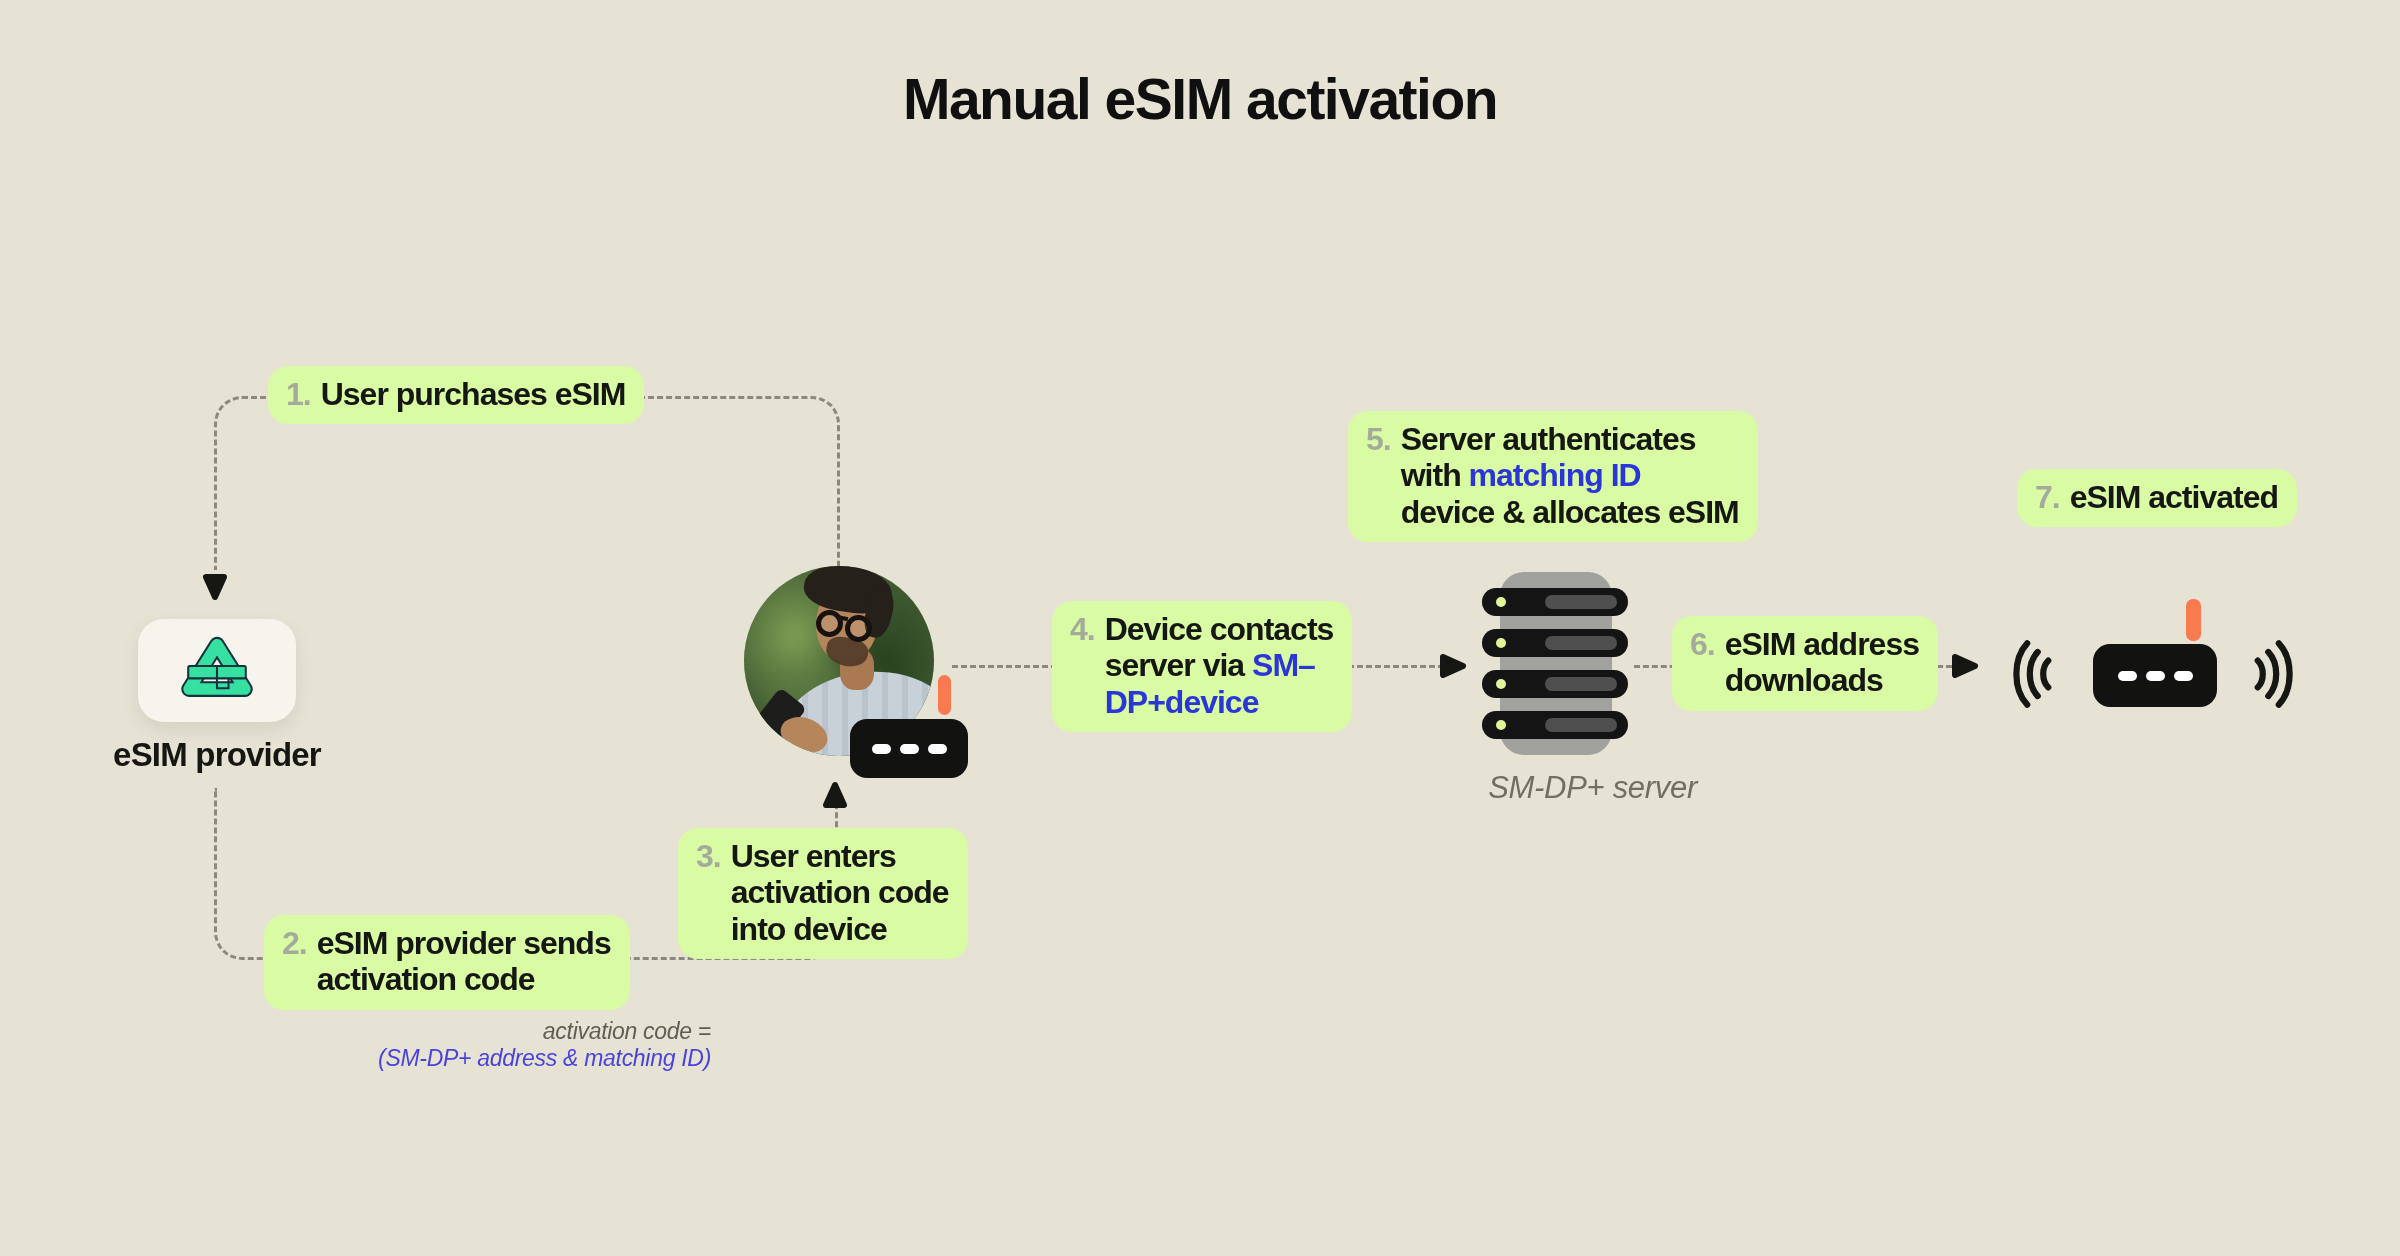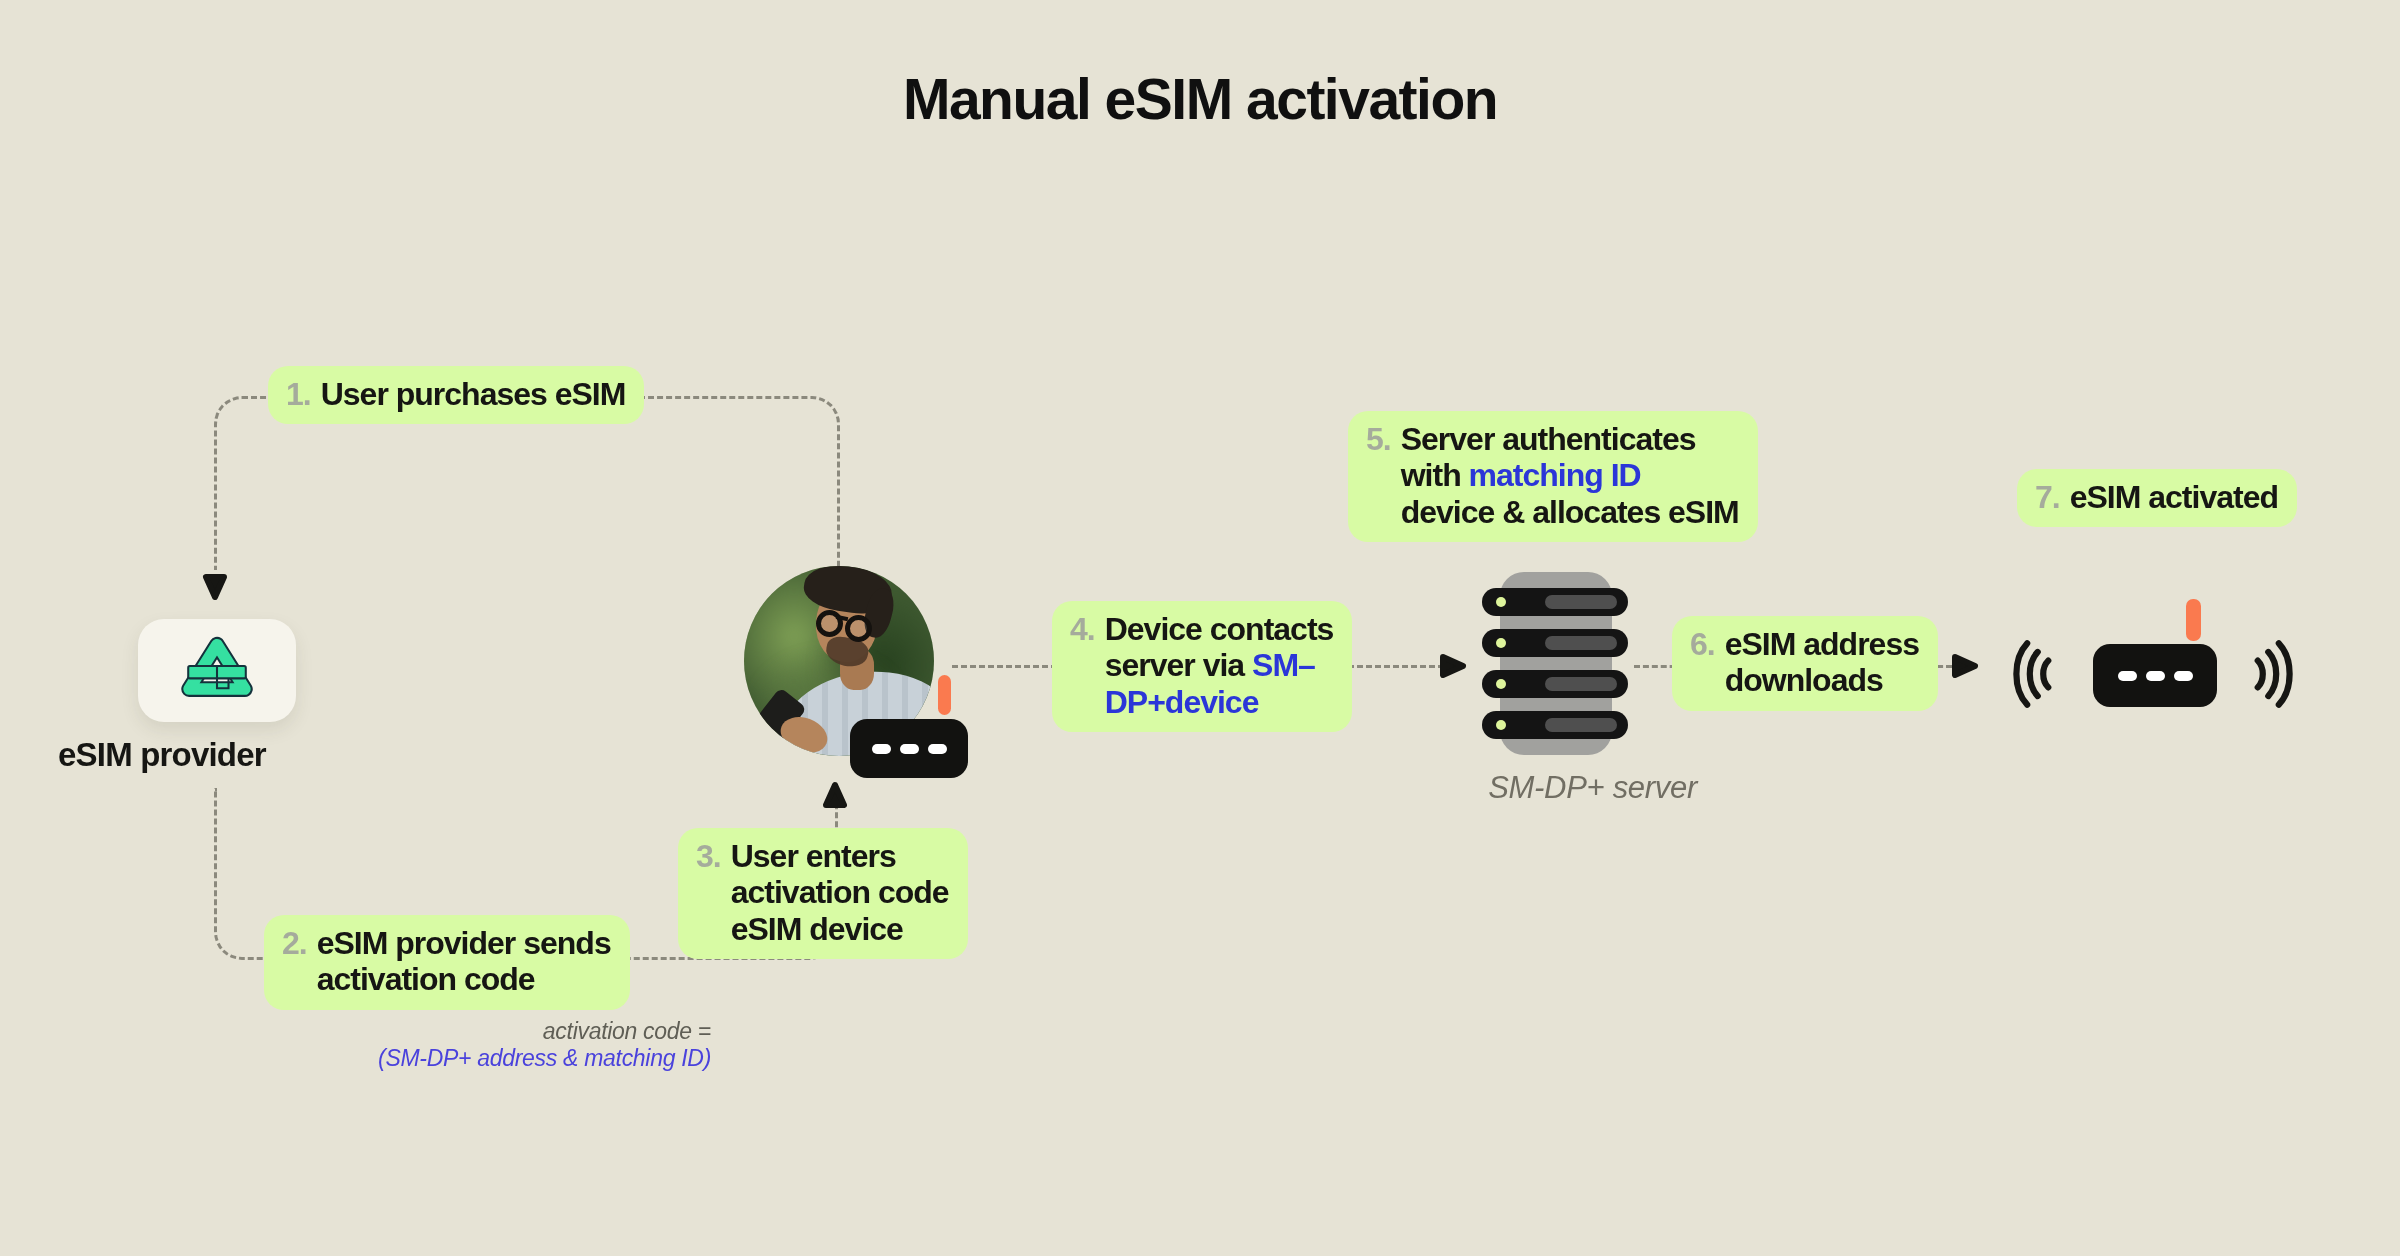--- a/index.html
+++ b/index.html
@@ -48,21 +48,21 @@
   .p6 { left:1672px; top:616px; }
   .p7 { left:2017px; top:469px; }
   
   .provider-card {
     position:absolute; left:138px; top:619px; width:158px; height:103px;
     background:#f6f4ec; border-radius:26px; z-index:2;
     box-shadow:0 8px 18px rgba(60,60,40,.10);
     display:flex; align-items:center; justify-content:center;
   }
   .provider-label {
-    position:absolute; left:58px; top:736px; width:318px; 
+    position:absolute; left:58px; top:736px; width:318px; text-align:center;
     font-size:33px; font-weight:bold; letter-spacing:-0.8px;
   }
   
   .photo {
     position:absolute; left:744px; top:566px; width:190px; height:190px;
     border-radius:50%; overflow:hidden; background:#3f5a31; z-index:2;
   }
   .photo div { position:absolute; }
   .fol1 { left:-25px; top:-15px; width:150px; height:170px;
     background:radial-gradient(closest-side,#7fa055,rgba(127,160,85,0)); filter:blur(7px); }
@@ -158,21 +158,21 @@
       <div class="ln">eSIM provider sends</div>
       <div class="ln">activation code</div>
     </div>
   </div>
 
   <div class="pill p3">
     <span class="num">3.</span>
     <div class="txt">
       <div class="ln">User enters</div>
       <div class="ln">activation code</div>
-      <div class="ln">eSIM device</div>
+      <div class="ln">into device</div>
     </div>
   </div>
 
   <div class="pill p4">
     <span class="num">4.</span>
     <div class="txt">
       <div class="ln">Device contacts</div>
       <div class="ln"><span>server via </span><span class="blue">SM–</span></div>
       <div class="ln"><span class="blue">DP+device</span></div>
     </div>

